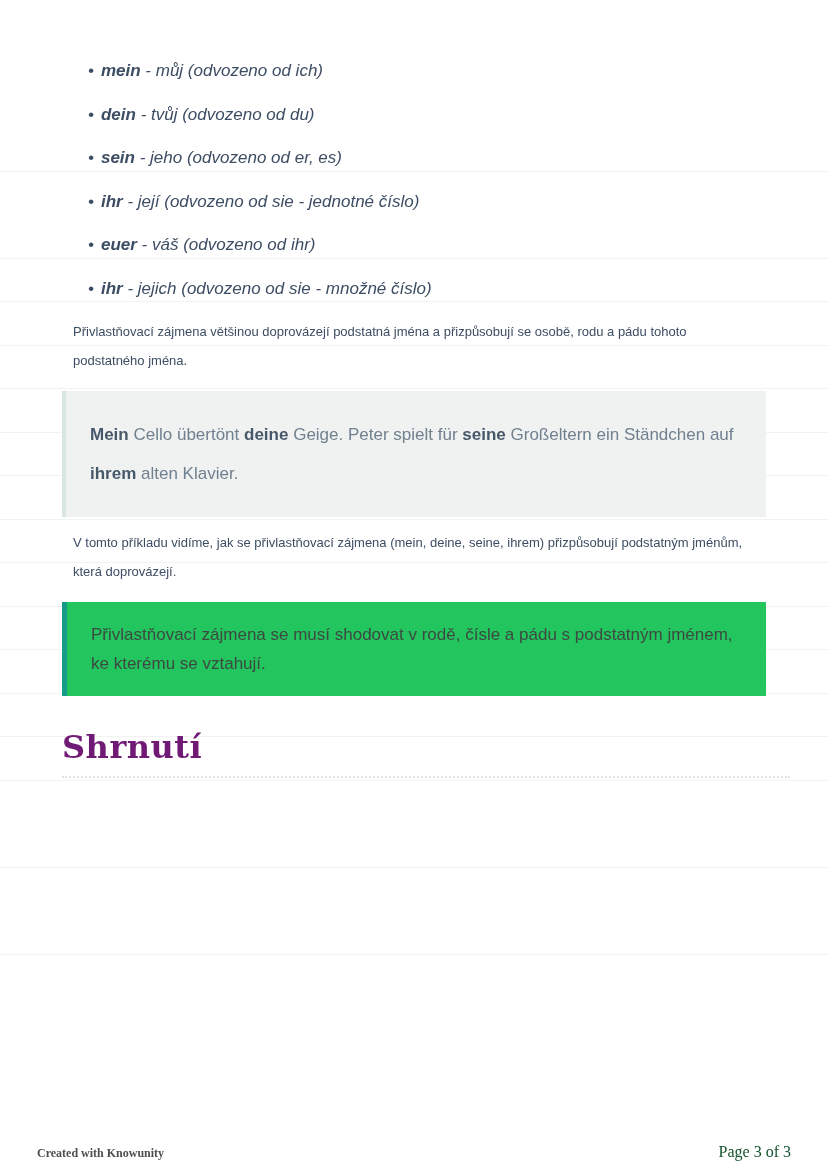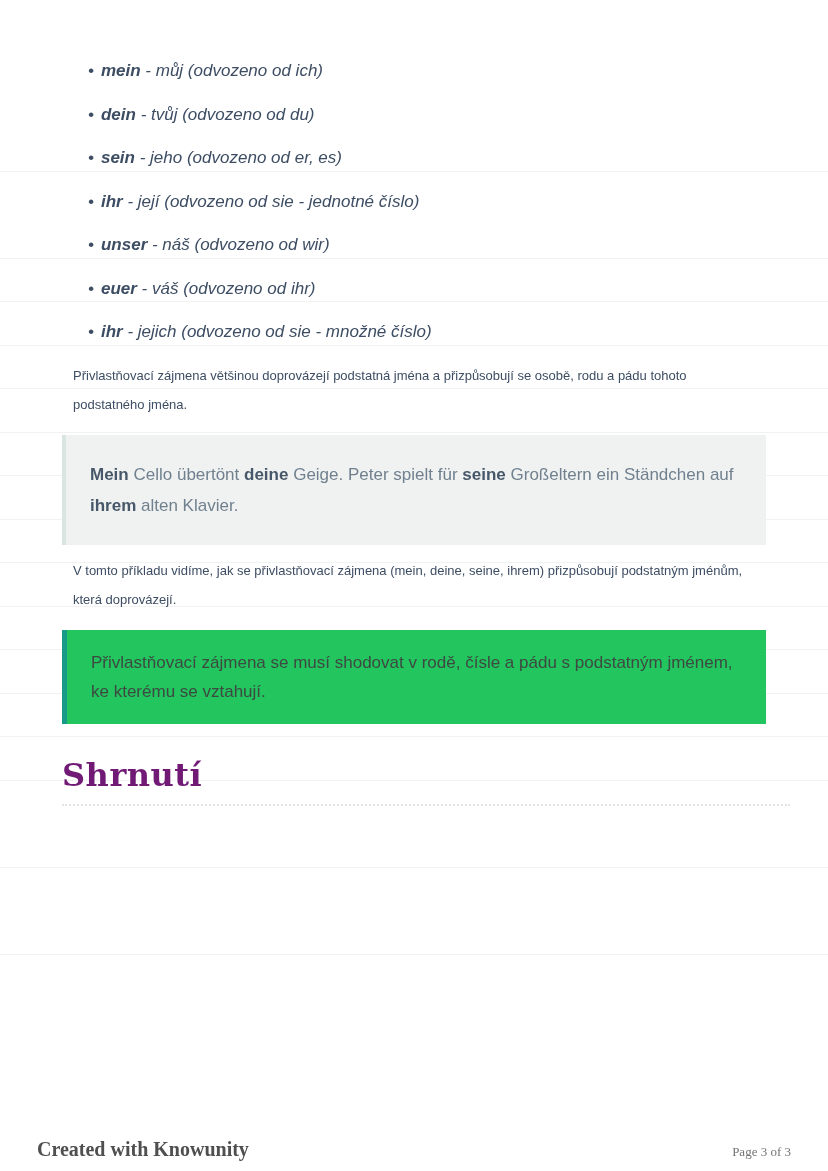--- a/index.html
+++ b/index.html
@@ -51,21 +51,21 @@
   .p1 { margin-top: 0; }
   .example-box {
     margin-top: 16px;
     background: #f0f2f1;
     border-left: 4px solid #d9e6df;
     padding: 24px 22px 24px 24px;
     max-width: 656px;
   }
   .example-box .ex-text {
     font-size: 17px;
-    line-height: 31px;
+    line-height: 39px;
     color: #70808f;
     margin-top: 40px;
   }
   .example-box .ex-bold {
     font-weight: 700;
     color: #47586a;
   }
   .p2 { margin-top: 22px; }
   .callout-box {
     margin-top: 16px;
@@ -105,26 +105,26 @@
     bottom: 10px;
     z-index: 1;
     padding: 0 37px 0 37px;
     display: flex;
     justify-content: space-between;
     align-items: baseline;
     font-family: "Liberation Serif", serif;
   }
   .footer .footer-left {
     font-weight: 700;
-    font-size: 20px;
+    font-size: 12px;
     color: #4f4f4f;
   }
   .footer .footer-right {
-    font-size: 13px;
-    color: #737373;
+    font-size: 16px;
+    color: #14532d;
   }
 </style>
 </head>
 <body>
 
 <div class="ruled-lines"></div>
 
 <div class="content">
 
   <ul class="pronoun-list">
@@ -132,23 +132,20 @@
       <span class="bullet-dot">•</span><span class="pronoun-term">mein</span><span> - můj (odvozeno od ich)</span>
     </li>
     <li>
       <span class="bullet-dot">•</span><span class="pronoun-term">dein</span><span> - tvůj (odvozeno od du)</span>
     </li>
     <li>
       <span class="bullet-dot">•</span><span class="pronoun-term">sein</span><span> - jeho (odvozeno od er, es)</span>
     </li>
     <li>
       <span class="bullet-dot">•</span><span class="pronoun-term">ihr</span><span> - její (odvozeno od sie - jednotné číslo)</span>
-    </li>
-    <li>
-      <span class="bullet-dot">•</span><span class="pronoun-term">unser</span><span> - náš (odvozeno od wir)</span>
     </li>
     <li>
       <span class="bullet-dot">•</span><span class="pronoun-term">euer</span><span> - váš (odvozeno od ihr)</span>
     </li>
     <li>
       <span class="bullet-dot">•</span><span class="pronoun-term">ihr</span><span> - jejich (odvozeno od sie - množné číslo)</span>
     </li>
   </ul>
 
   <p class="body-par p1">Přivlastňovací zájmena většinou doprovázejí podstatná jména a přizpůsobují se osobě, rodu a pádu tohoto podstatného jména.</p>

